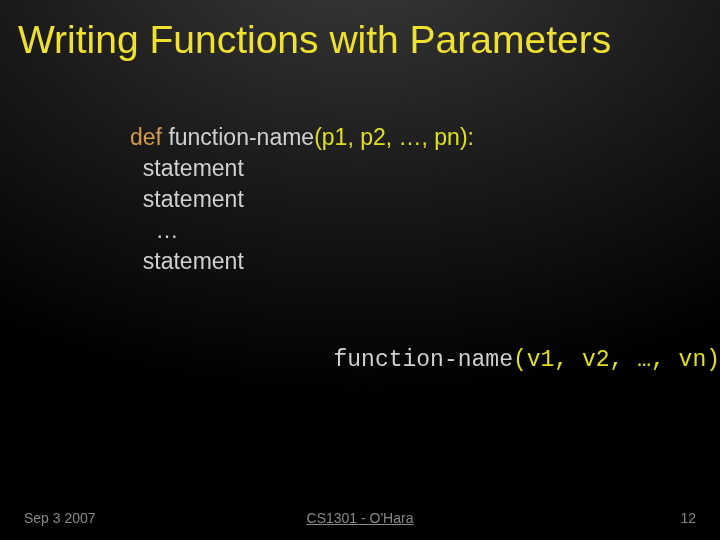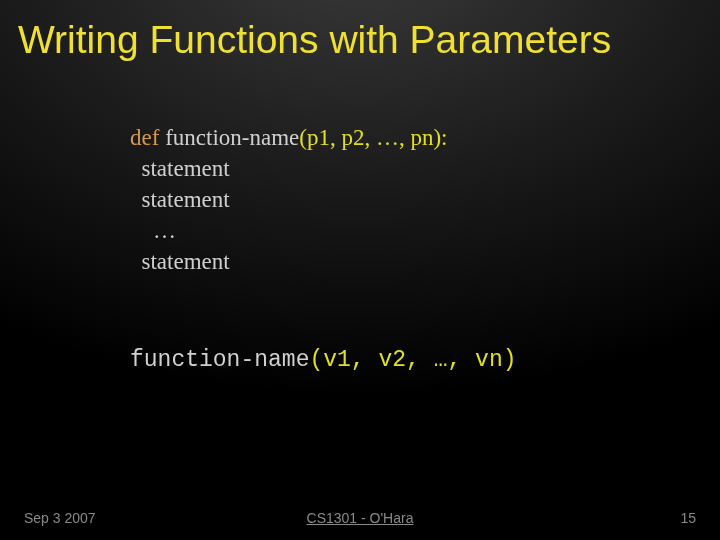--- a/index.html
+++ b/index.html
@@ -11,34 +11,35 @@
     position: relative;
   }
   .title {
     font-size: 39px;
     color: #f0e030;
     padding: 18px 12px 0 18px;
     font-weight: 400;
     letter-spacing: 0px;
   }
   .code-block {
-    font-family: Liberation Serif, serif;
+    font-family: Liberation Sans, sans-serif;
     font-size: 23px;
     line-height: 1.35;
     margin: 60px 0 17px 130px;
     white-space: pre;
   }
   .kw { color: #d49a4a; }
   .fn { color: #d0d0d0; }
   .paren { color: #e0e020; }
   .call-block {
     font-family: "Courier New", Courier, monospace;
     font-size: 23px;
     margin: 70px 0 0 130px;
     white-space: pre;
+    text-align: right;
   }
   .footer {
     position: absolute;
     bottom: 14px;
     left: 0;
     width: 100%;
     display: flex;
     justify-content: space-between;
     align-items: flex-start;
     padding: 0 24px;
@@ -63,14 +64,14 @@
   <span class="fn">statement</span>
   <span class="fn">statement</span>
     <span class="fn">…</span>
   <span class="fn">statement</span></div>
 
 <div class="call-block"><span class="fn">function-name</span><span class="paren">(</span><span class="paren">v1, v2, …, vn</span><span class="paren">)</span></div>
 
 <div class="footer">
   <span>Sep 3 2007</span>
   <span class="footer-center">CS1301 - O'Hara</span>
-  <span class="footer-right">15</span>
+  <span class="footer-right">12</span>
 </div>
 
 </body></html>

